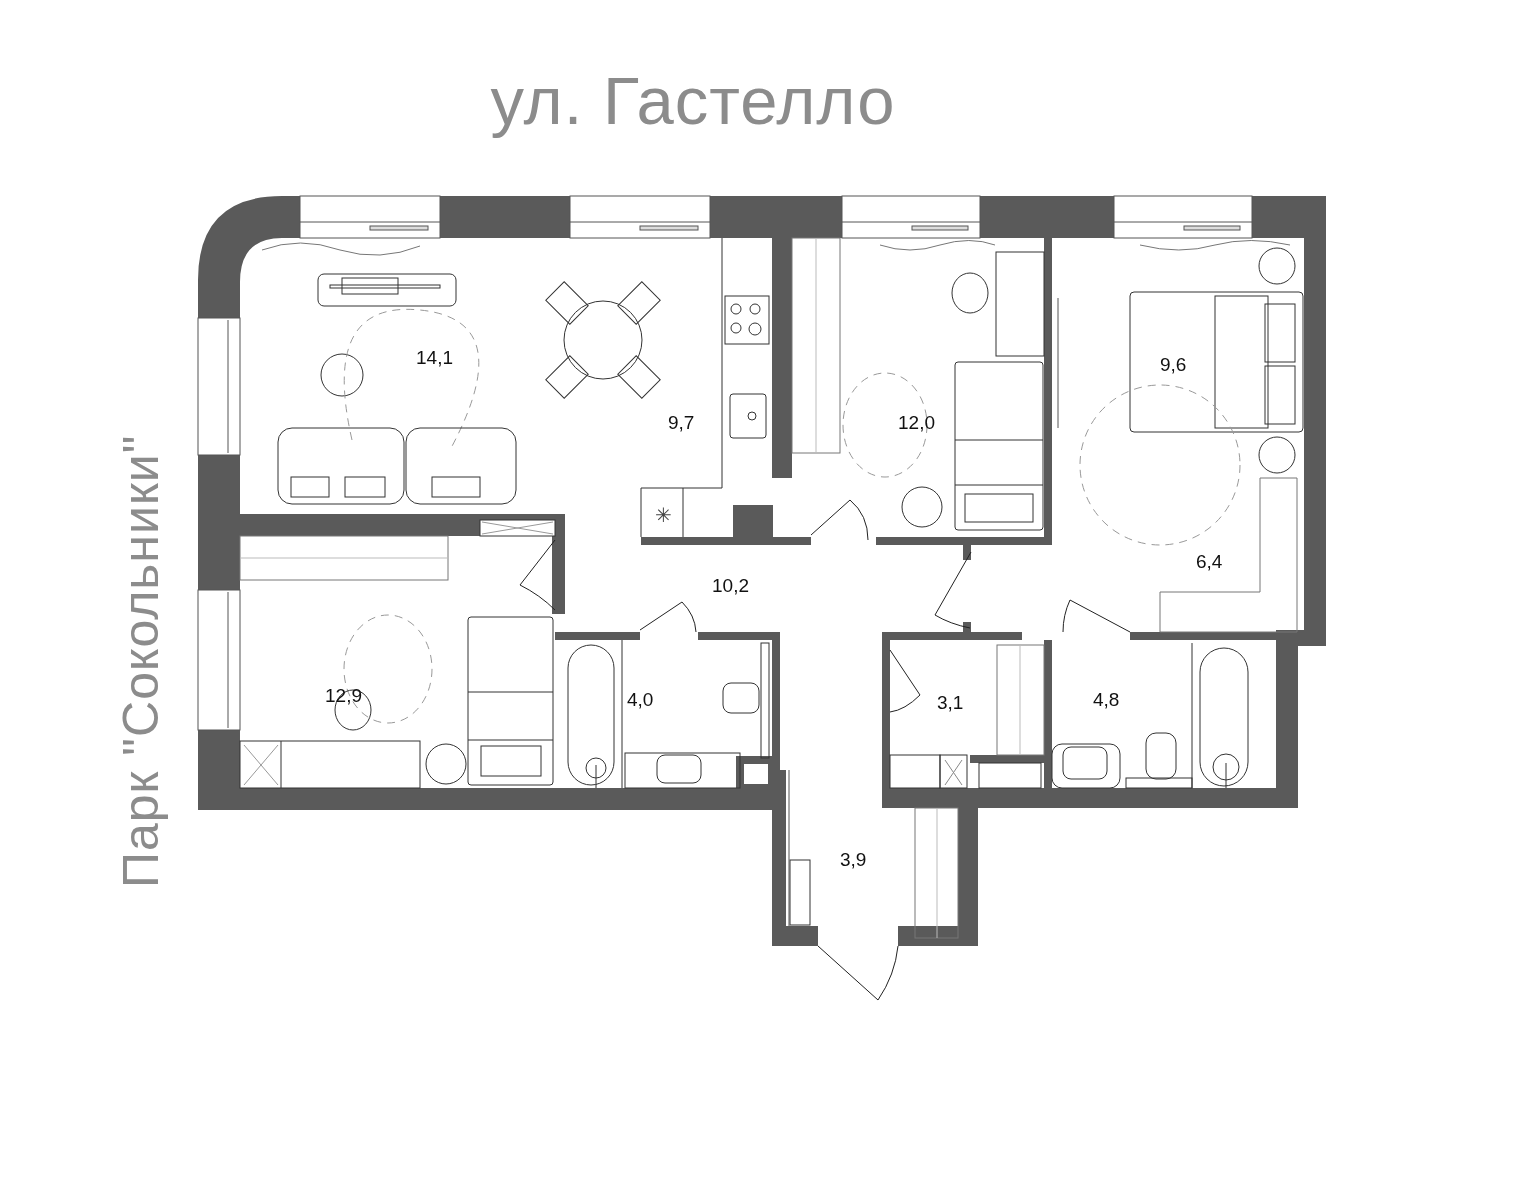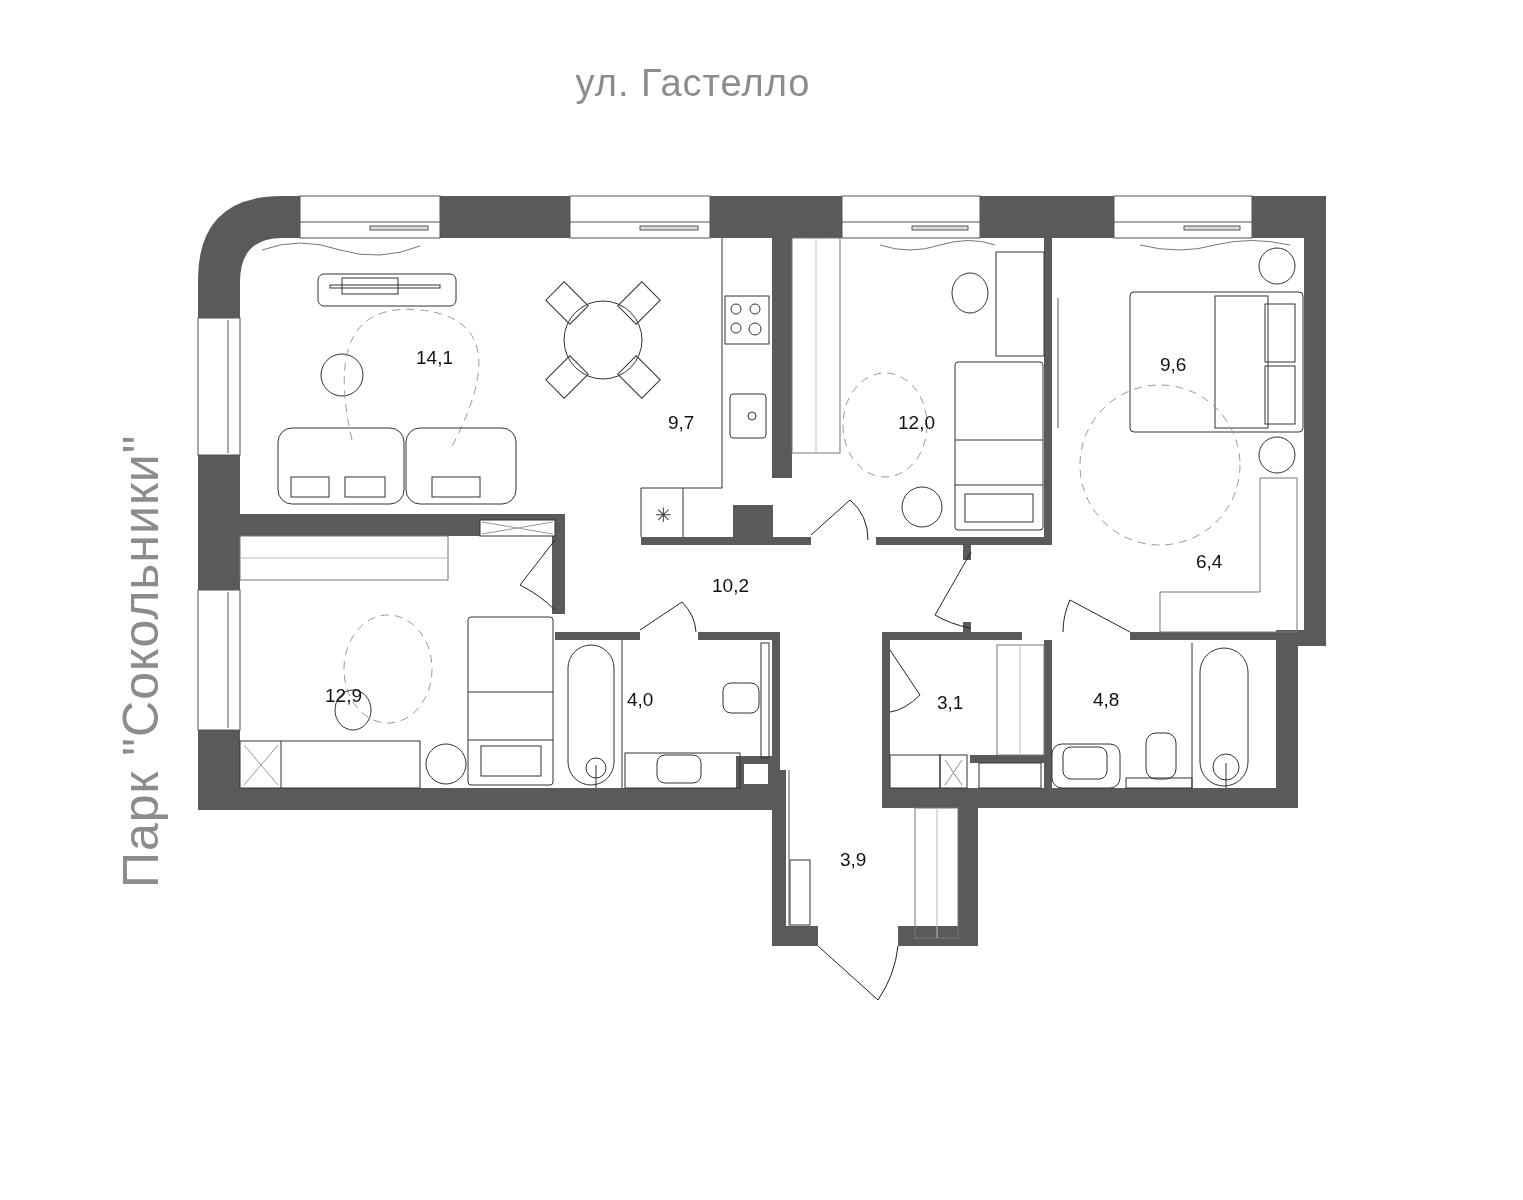--- a/index.html
+++ b/index.html
@@ -1,17 +1,17 @@
 <!DOCTYPE html>
 <html><head>
 <meta charset="utf-8">
 <style>
   html, body { margin:0; padding:0; background:#ffffff; }
   body { width:1523px; height:1200px; position:relative; overflow:hidden; font-family:"Liberation Sans", sans-serif; }
-  .street-label { position:absolute; left:0; width:1386px; top:62px; text-align:center; font-size:38px; color:#8c8c8c; letter-spacing:1px; }
+  .street-label { position:absolute; left:0; width:1386px; top:62px; text-align:center; font-size:67px; color:#8c8c8c; letter-spacing:1px; }
   .park-label { position:absolute; left:112px; top:888px; transform-origin:0 0; transform:rotate(-90deg); font-size:50px; color:#8c8c8c; white-space:nowrap; letter-spacing:1px; }
   svg.plan { position:absolute; left:0; top:0; }
   .area { font-family:"Liberation Sans", sans-serif; font-size:19px; fill:#111; }
 </style>
 </head>
 <body>
 
 <div class="street-label">ул. Гастелло</div>
 <div class="park-label">Парк "Сокольники"</div>
 

